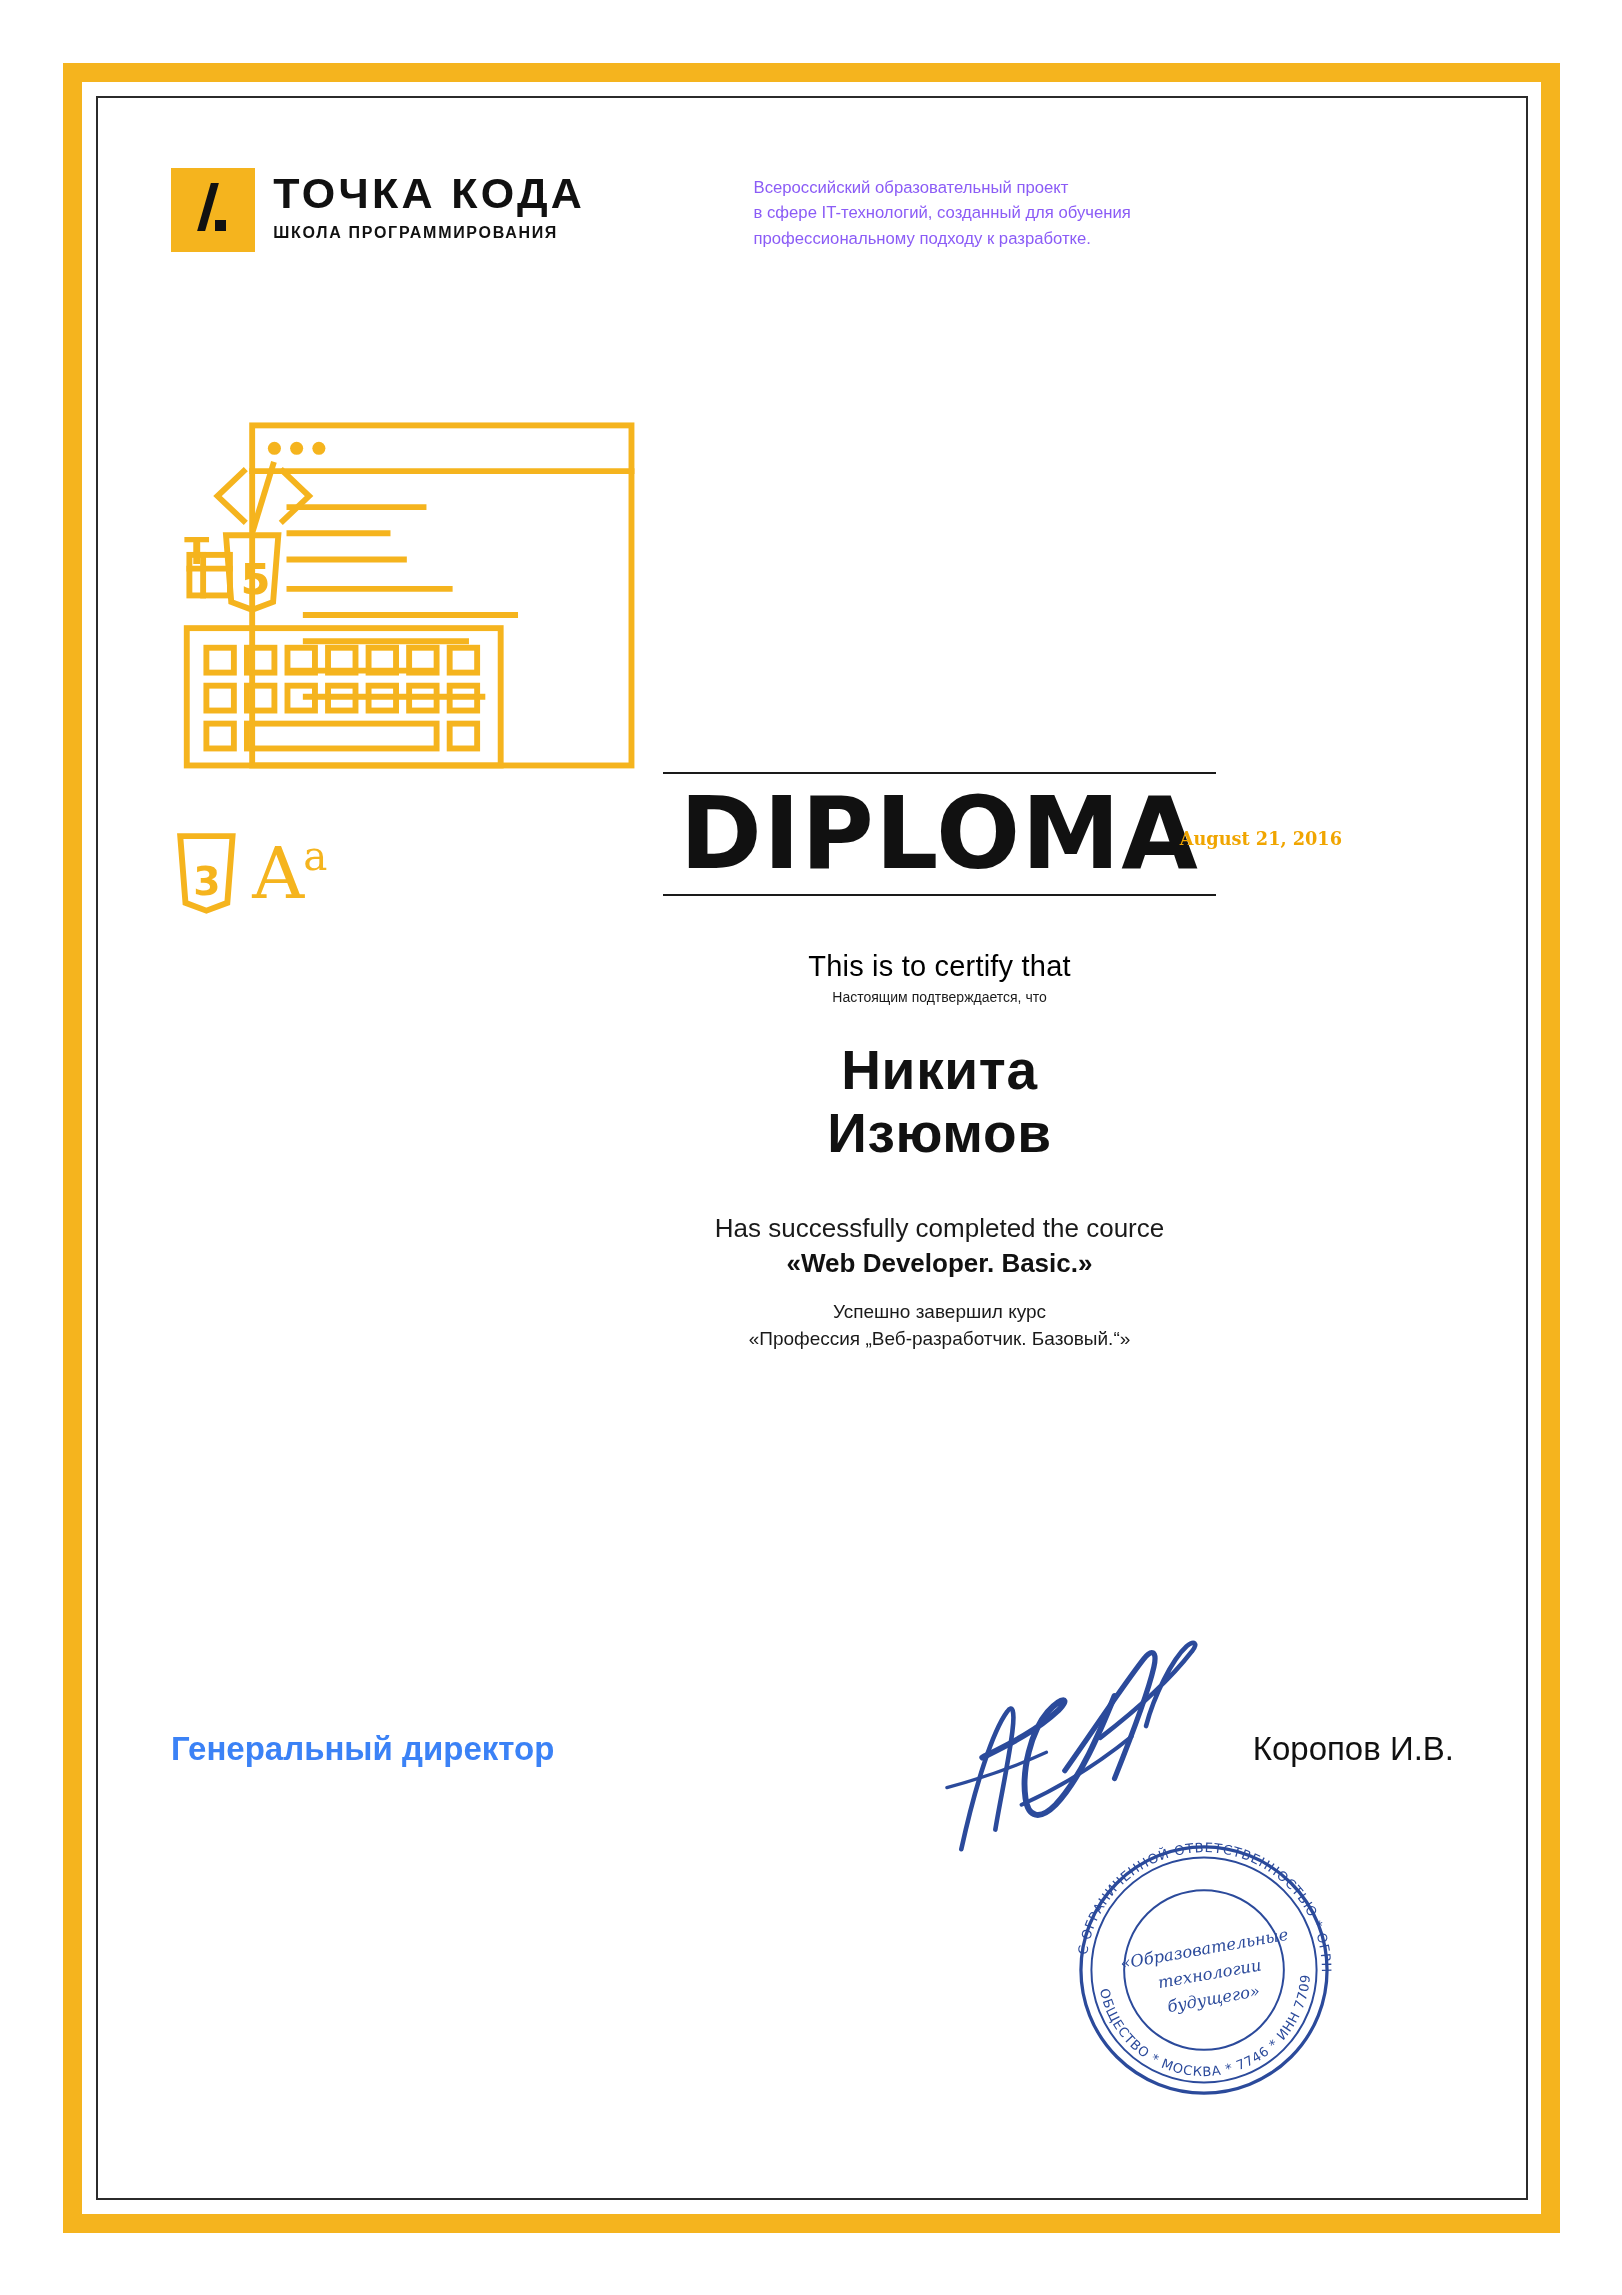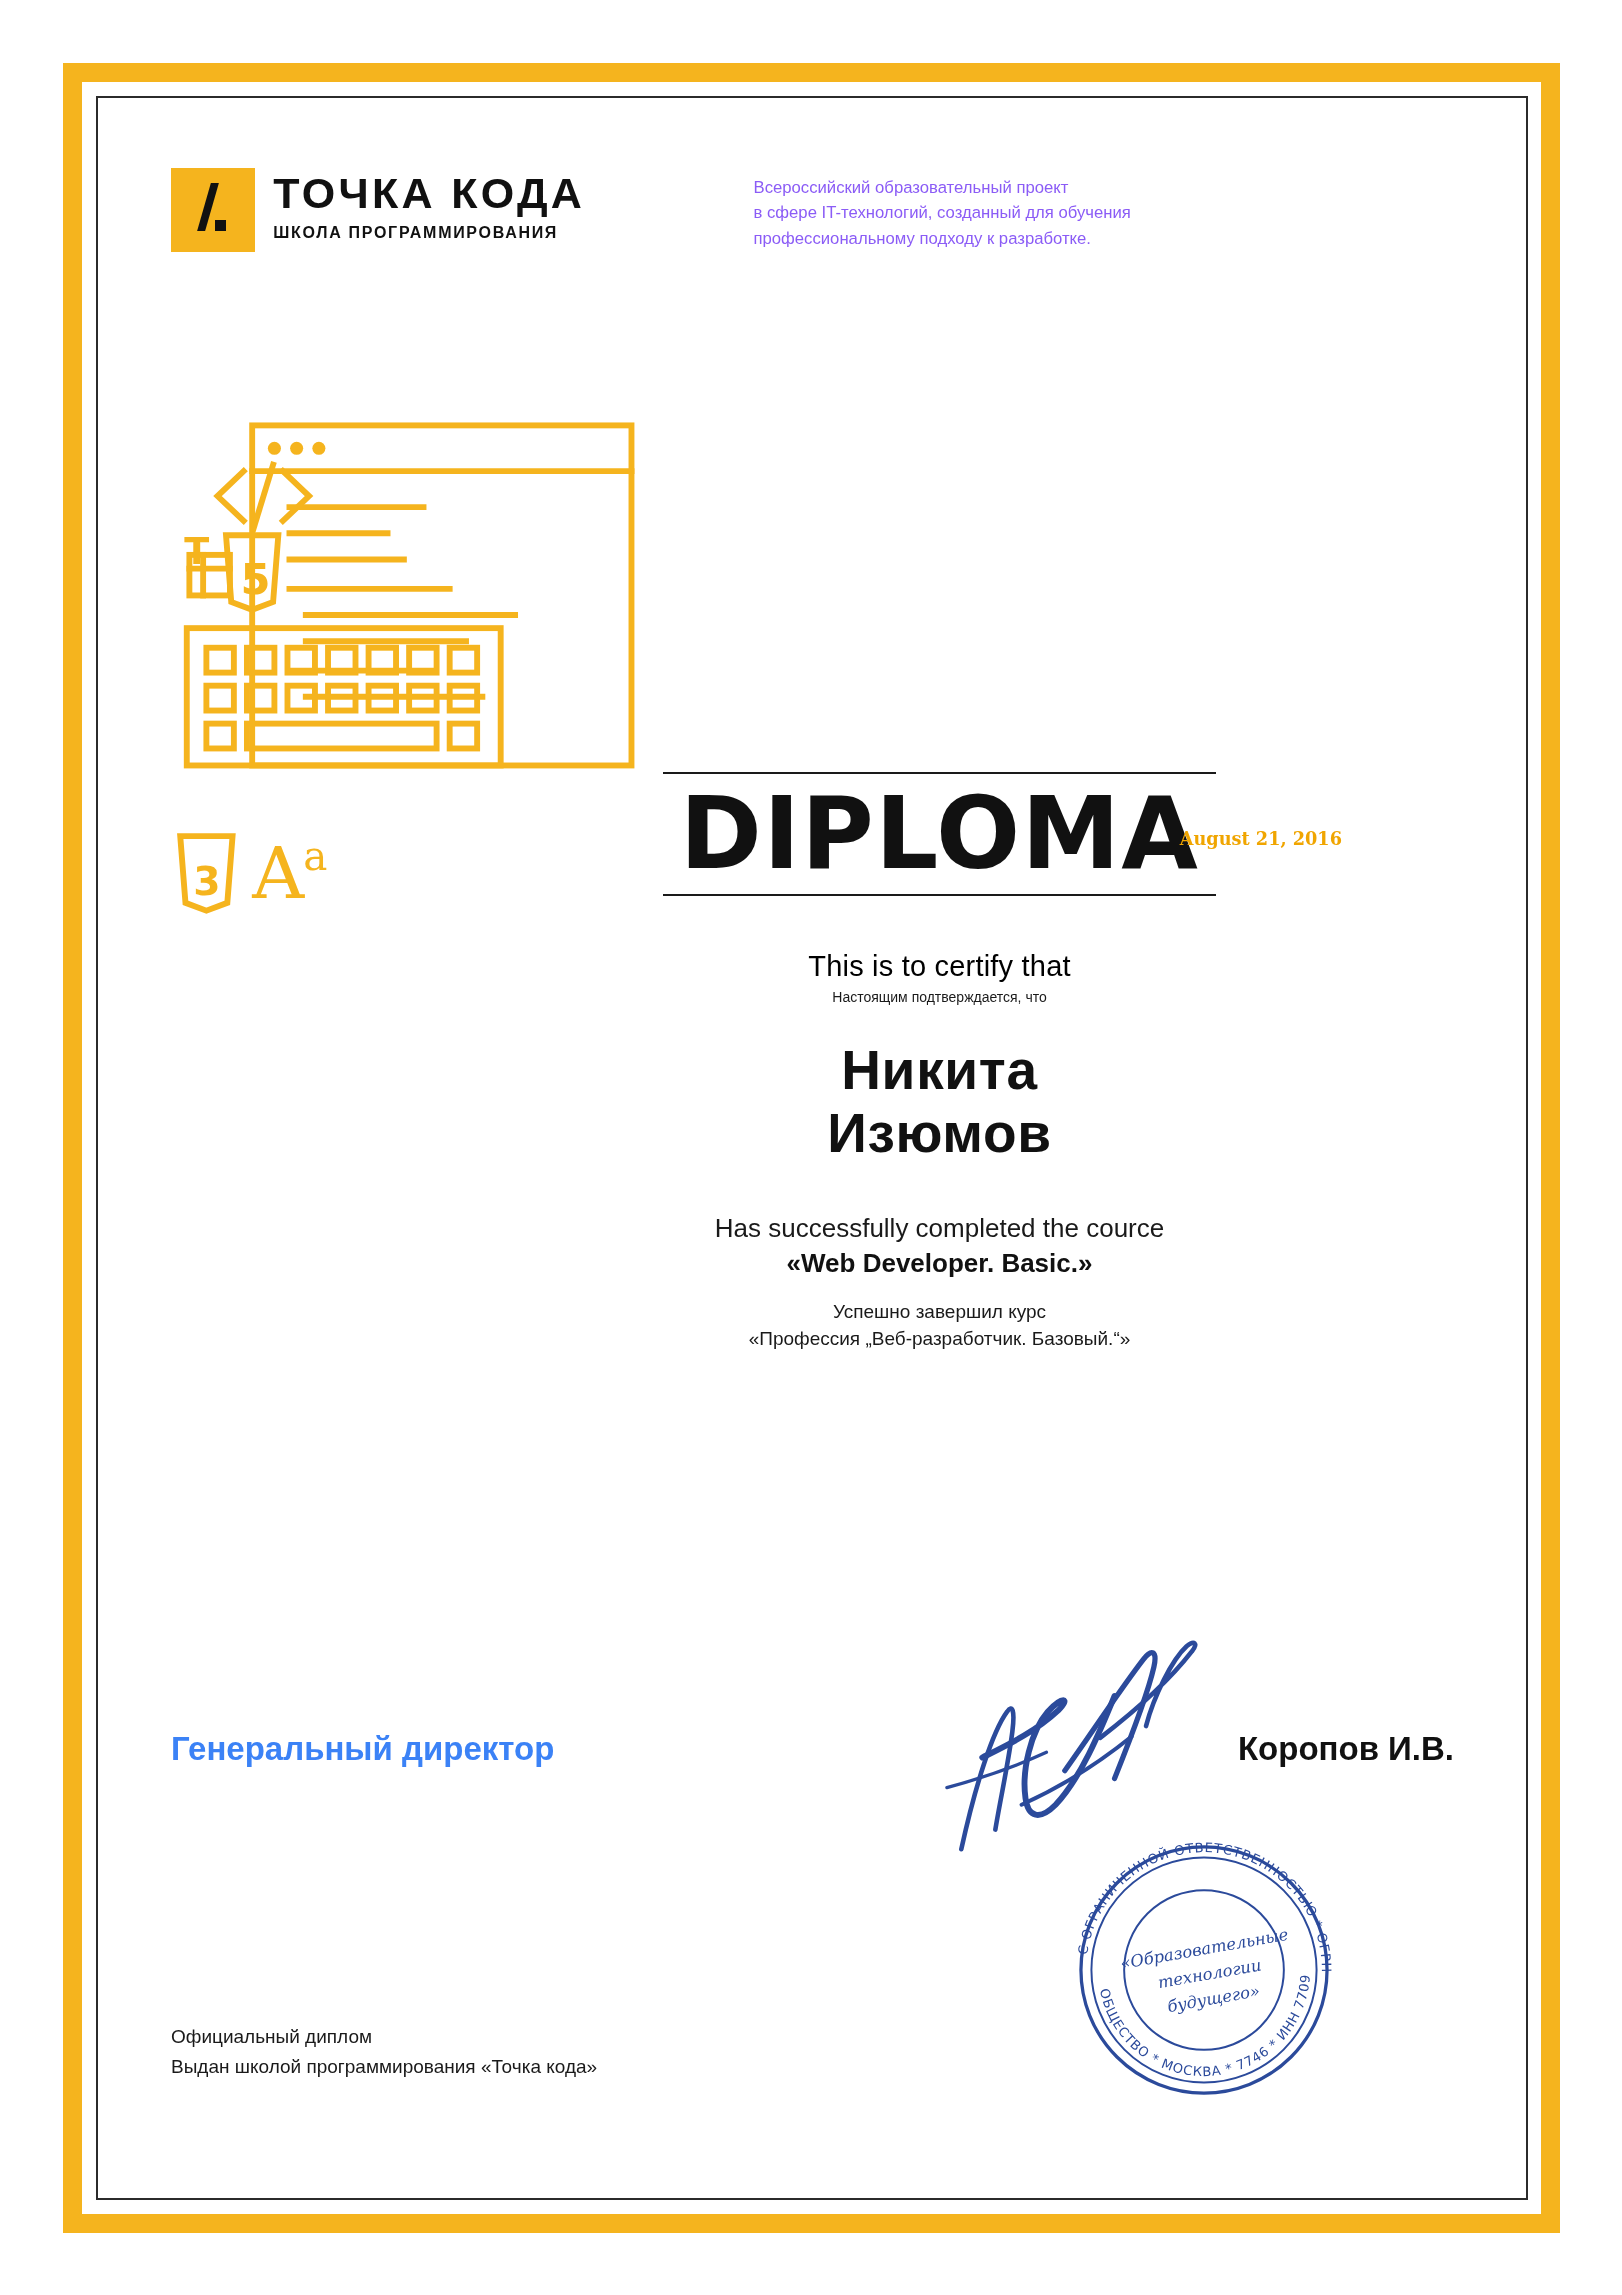--- a/index.html
+++ b/index.html
@@ -207,21 +207,21 @@
     top: 11.8px;
     font-size: 33px;
     font-weight: bold;
     color: #3b82f6;
   }
   .sign-name {
     position: absolute;
     right: 0;
     top: 11.8px;
     font-size: 33px;
-    font-weight: bold;
+    font-weight: normal;
     color: #111;
   }
   .signature-ink {
     position: absolute;
     left: 713px;
     top: -85px;
     width: 393px;
     height: 236px;
   }
 
@@ -383,19 +383,15 @@
         <textPath href="#arcBottom" startOffset="6%">ОБЩЕСТВО * МОСКВА * 7746 * ИНН 7709469599</textPath>
       </text>
       <g fill="#2b4a9b" font-family="DejaVu Serif, serif" font-style="italic" font-size="25" text-anchor="middle">
         <text x="222" y="196" transform="rotate(-10 222 196)">«Образовательные</text>
         <text x="230" y="234" transform="rotate(-10 230 234)">технологии</text>
         <text x="236" y="272" transform="rotate(-10 236 272)">будущего»</text>
       </g>
     </svg>
   </div>
 
-  <div class="footer">
-    <div>Официальный диплом</div>
-    <div>Выдан школой программирования «Точка кода»</div>
-  </div>
 
 </div>
 
 
 </body></html>

